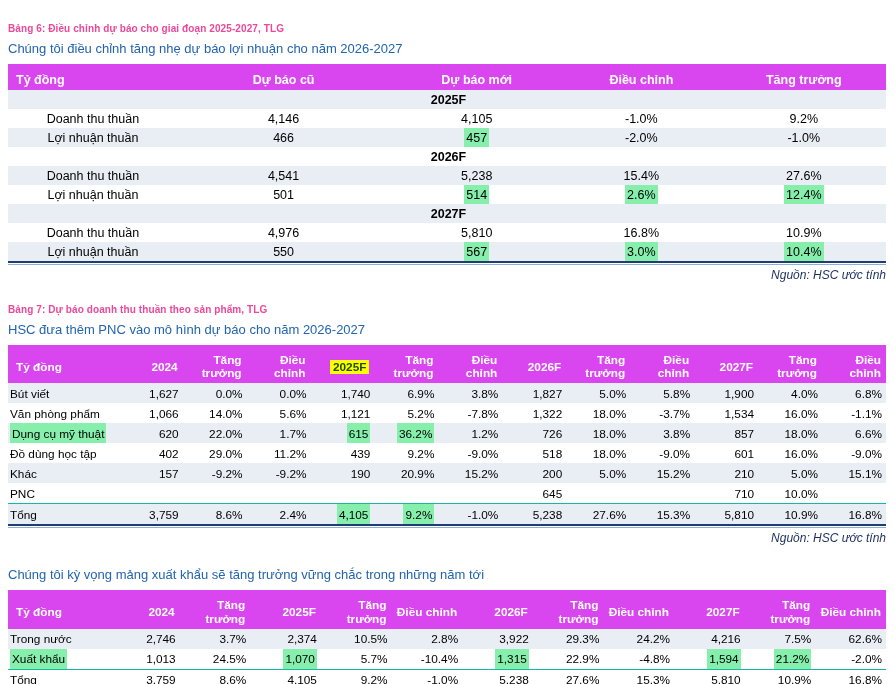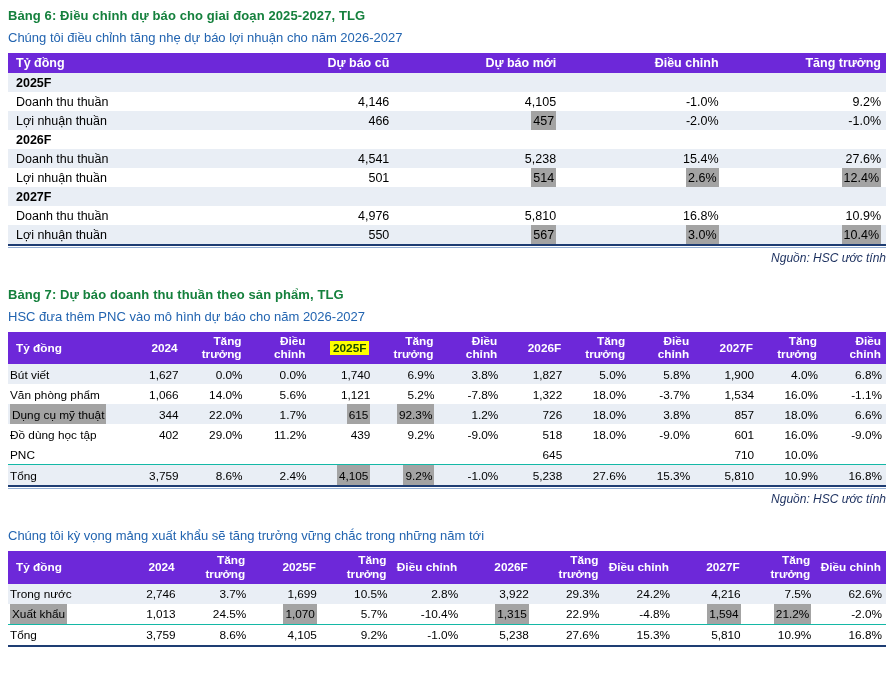--- a/index.html
+++ b/index.html
@@ -3,50 +3,50 @@
 <meta charset="utf-8">
 <style>
   html,body{margin:0;padding:0;background:#fff;}
   body{
     width:894px;height:684px;box-sizing:border-box;
     padding:6px 8px 0 8px;overflow:hidden;
     font-family:"Liberation Sans",sans-serif;color:#000;
   }
   .block{margin-bottom:22px;}
   .tbl-title{
-    font-size:13px;font-weight:bold;color:#15803d;
-    margin:2px 0 7px 0;letter-spacing:.1px;
+    font-size:10px;font-weight:bold;color:#ec4899;
+    margin:17px 0 7px 0;letter-spacing:.1px;
   }
   .tbl-sub{font-size:13px;color:#2264b0;margin:0 0 8px 0;}
   .tablewrap{border-bottom:2px solid #1e3d73;}
   .tablewrap::after{content:"";display:block;height:0;}
   .underline2{height:1px;background:#93aed3;margin-top:1px;}
   table{width:100%;border-collapse:collapse;table-layout:fixed;}
   thead th{
-    background:#6d28d9;color:#fff;font-weight:bold;
+    background:#d946ef;color:#fff;font-weight:bold;
     text-align:right;vertical-align:middle;line-height:1.12;
-    padding:3px 5px 3px 3px;
+    padding:9px 5px 3px 3px;
   }
   thead th:first-child{text-align:left;padding-left:8px;}
   td{
     text-align:right;white-space:nowrap;overflow:hidden;
     padding:3px 5px 2px 3px;color:#000;
   }
   td:first-child{text-align:left;padding-left:8px;}
   tr.shaded{background:#e9eef5;}
   tr.section td{font-weight:bold;}
   tr.total td{font-weight:normal;border-top:1px solid #14b8a6;margin-top:7px;}
-  .t6 th,.t6 td{font-size:12.5px;}
+  .t6 th,.t6 td{font-size:12.5px;text-align:center;}
   .t7 th,.t7 td,.t8 th,.t8 td{font-size:11.8px;}
   .t7 td,.t8 td{padding:3.5px 4px 2.5px 2px;}
   .source{
     text-align:right;font-size:12px;font-style:italic;
     color:#1b2f5e;margin-top:3px;
   }
-  .hl{background:#a3a3a3;padding:4px 2px;}
+  .hl{background:#86efac;padding:4px 2px;}
   .hl-head{background:#ffff00;color:#1d4d00;padding:0 3px;font-weight:bold;}
 </style>
 </head>
 <body>
 
 <div class="block">
   <div class="tbl-title">Bảng 6: Điều chỉnh dự báo cho giai đoạn 2025-2027, TLG</div>
   <div class="tbl-sub">Chúng tôi điều chỉnh tăng nhẹ dự báo lợi nhuận cho năm 2026-2027</div>
   <div class="tablewrap">
     <table class="t6">
@@ -188,25 +188,25 @@
             <td>-7.8%</td>
             <td>1,322</td>
             <td>18.0%</td>
             <td>-3.7%</td>
             <td>1,534</td>
             <td>16.0%</td>
             <td>-1.1%</td>
           </tr>
           <tr class="shaded">
             <td><span class="hl">Dụng cụ mỹ thuật</span></td>
-            <td>344</td>
+            <td>620</td>
             <td>22.0%</td>
             <td>1.7%</td>
             <td><span class="hl">615</span></td>
-            <td><span class="hl">92.3%</span></td>
+            <td><span class="hl">36.2%</span></td>
             <td>1.2%</td>
             <td>726</td>
             <td>18.0%</td>
             <td>3.8%</td>
             <td>857</td>
             <td>18.0%</td>
             <td>6.6%</td>
           </tr>
           <tr>
             <td>Đồ dùng học tập</td>
@@ -215,20 +215,35 @@
             <td>11.2%</td>
             <td>439</td>
             <td>9.2%</td>
             <td>-9.0%</td>
             <td>518</td>
             <td>18.0%</td>
             <td>-9.0%</td>
             <td>601</td>
             <td>16.0%</td>
             <td>-9.0%</td>
+          </tr>
+          <tr class="shaded">
+            <td>Khác</td>
+            <td>157</td>
+            <td>-9.2%</td>
+            <td>-9.2%</td>
+            <td>190</td>
+            <td>20.9%</td>
+            <td>15.2%</td>
+            <td>200</td>
+            <td>5.0%</td>
+            <td>15.2%</td>
+            <td>210</td>
+            <td>5.0%</td>
+            <td>15.1%</td>
           </tr>
           <tr>
             <td>PNC</td>
             <td></td>
             <td></td>
             <td></td>
             <td></td>
             <td></td>
             <td></td>
             <td>645</td>
@@ -292,21 +307,21 @@
             <th>2027F</th>
             <th>Tăng trưởng</th>
             <th>Điều chỉnh</th>
           </tr>
       </thead>
       <tbody>
           <tr class="shaded">
             <td>Trong nước</td>
             <td>2,746</td>
             <td>3.7%</td>
-            <td>1,699</td>
+            <td>2,374</td>
             <td>10.5%</td>
             <td>2.8%</td>
             <td>3,922</td>
             <td>29.3%</td>
             <td>24.2%</td>
             <td>4,216</td>
             <td>7.5%</td>
             <td>62.6%</td>
           </tr>
           <tr>

